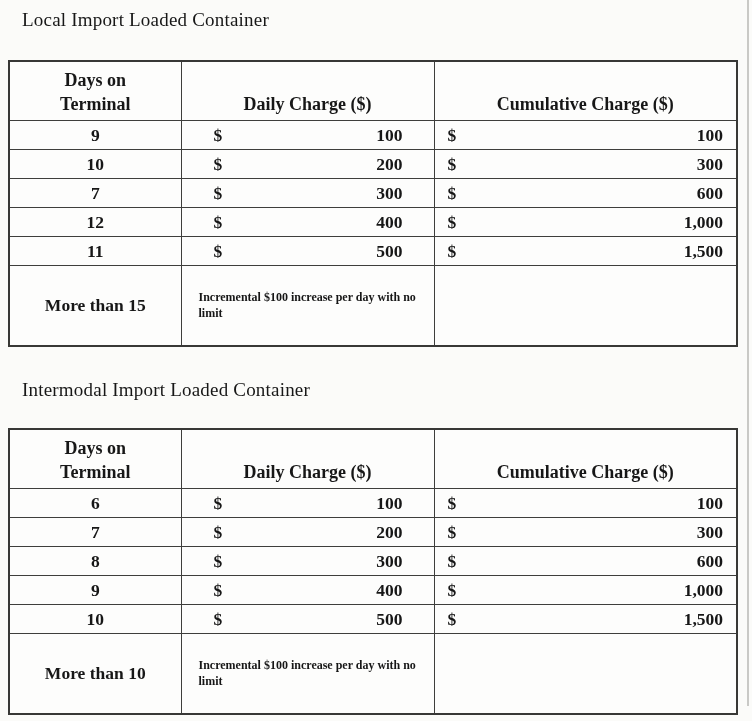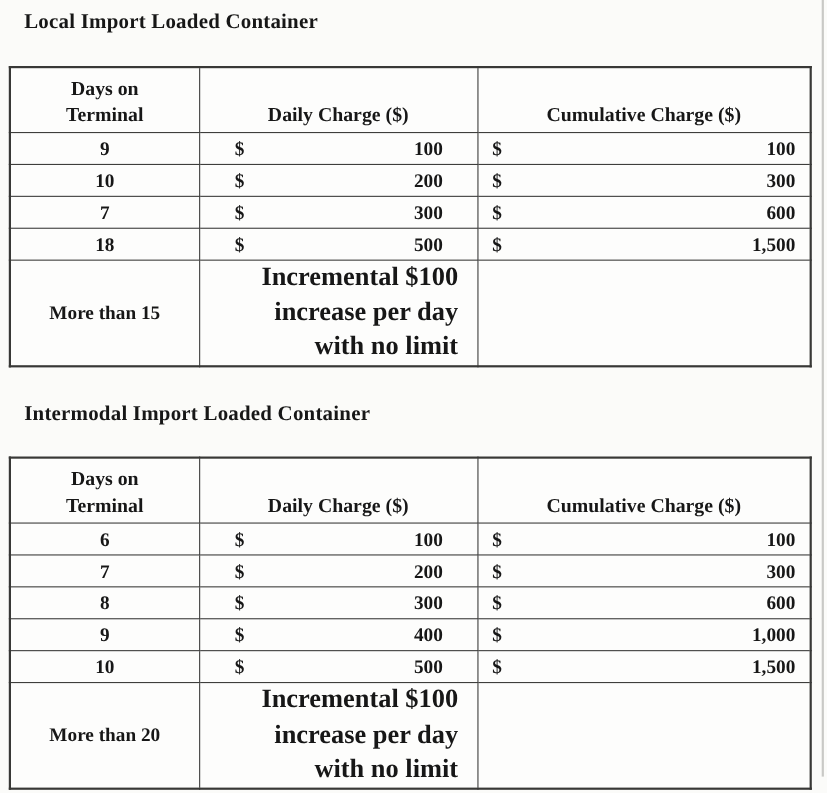--- a/index.html
+++ b/index.html
@@ -20,21 +20,21 @@
     position: absolute;
     top: 0;
     left: 747px;
     width: 2px;
     height: 706px;
     background: #c9c9c6;
   }
   .section-title {
     margin: 0 0 0 22px;
     font-size: 19px;
-    font-weight: bold;
+    font-weight: normal;
     line-height: 22px;
     letter-spacing: 0.2px;
   }
   .title-1 { padding-top: 9px; }
   .title-2 { padding-top: 0; margin-top: 32px; }
   table.rate-table {
     border-collapse: collapse;
     table-layout: fixed;
     width: 728px;
     margin-left: 8px;
@@ -70,22 +70,22 @@
     display: flex;
     justify-content: space-between;
     align-items: baseline;
   }
   .c-daily .money { padding: 0 31px 0 32px; }
   .c-cum .money { padding: 0 13px 0 13px; }
   .overflow-row td { height: 79px; }
   .note-wrap {
     max-width: 218px;
     margin: 0 auto;
-    text-align: right;
-    font-size: 24px;
+    text-align: left;
+    font-size: 12px;
     line-height: 1.32;
   }
 </style>
 </head>
 <body>
 
 <div class="doc">
 
   <h2 class="section-title title-1">Local Import Loaded Container</h2>
 
@@ -145,21 +145,36 @@
             </div>
           </td>
         <td class="c-cum">
             <div class="money">
               <span>$</span>
               <span>600</span>
             </div>
           </td>
       </tr>
       <tr>
-        <td class="cell-days">18</td>
+        <td class="cell-days">12</td>
+        <td class="c-daily">
+            <div class="money">
+              <span>$</span>
+              <span>400</span>
+            </div>
+          </td>
+        <td class="c-cum">
+            <div class="money">
+              <span>$</span>
+              <span>1,000</span>
+            </div>
+          </td>
+      </tr>
+      <tr>
+        <td class="cell-days">11</td>
         <td class="c-daily">
             <div class="money">
               <span>$</span>
               <span>500</span>
             </div>
           </td>
         <td class="c-cum">
             <div class="money">
               <span>$</span>
               <span>1,500</span>
@@ -264,21 +279,21 @@
             </div>
           </td>
         <td class="c-cum">
             <div class="money">
               <span>$</span>
               <span>1,500</span>
             </div>
           </td>
       </tr>
       <tr class="overflow-row">
-        <td class="cell-days">More than 20</td>
+        <td class="cell-days">More than 10</td>
         <td class="c-daily">
             <div class="note-wrap">Incremental $100 increase per day with no limit</div>
           </td>
         <td class="c-cum"></td>
       </tr>
     </tbody>
   </table>
 
   <div class="page-edge"></div>
 </div>

